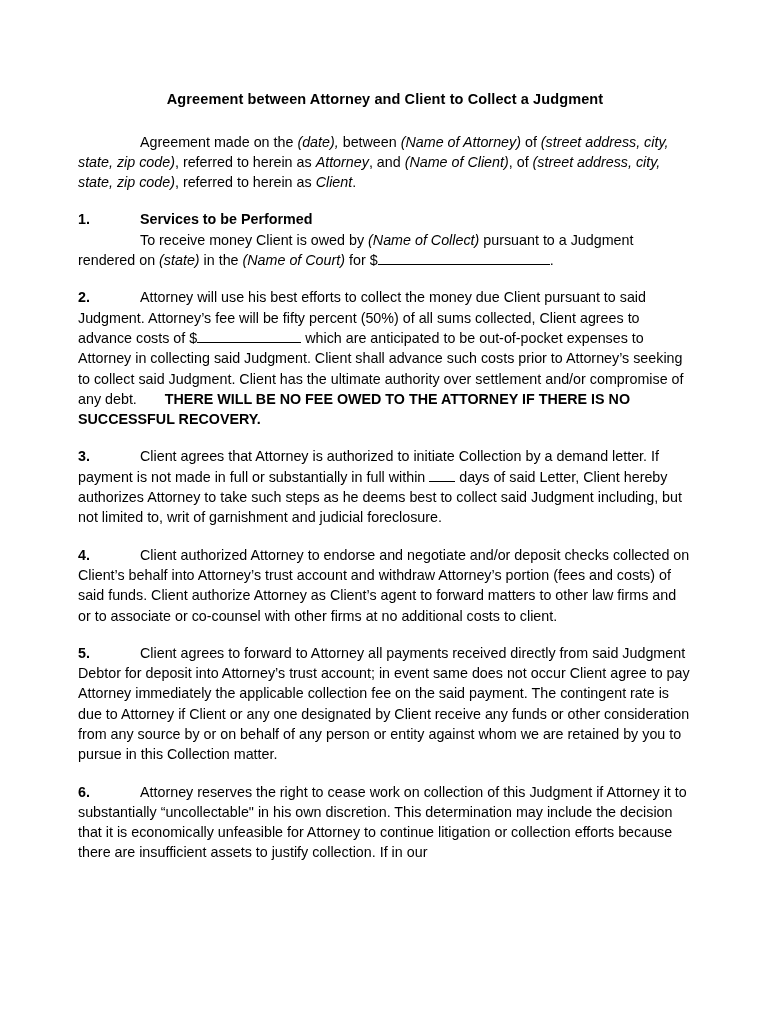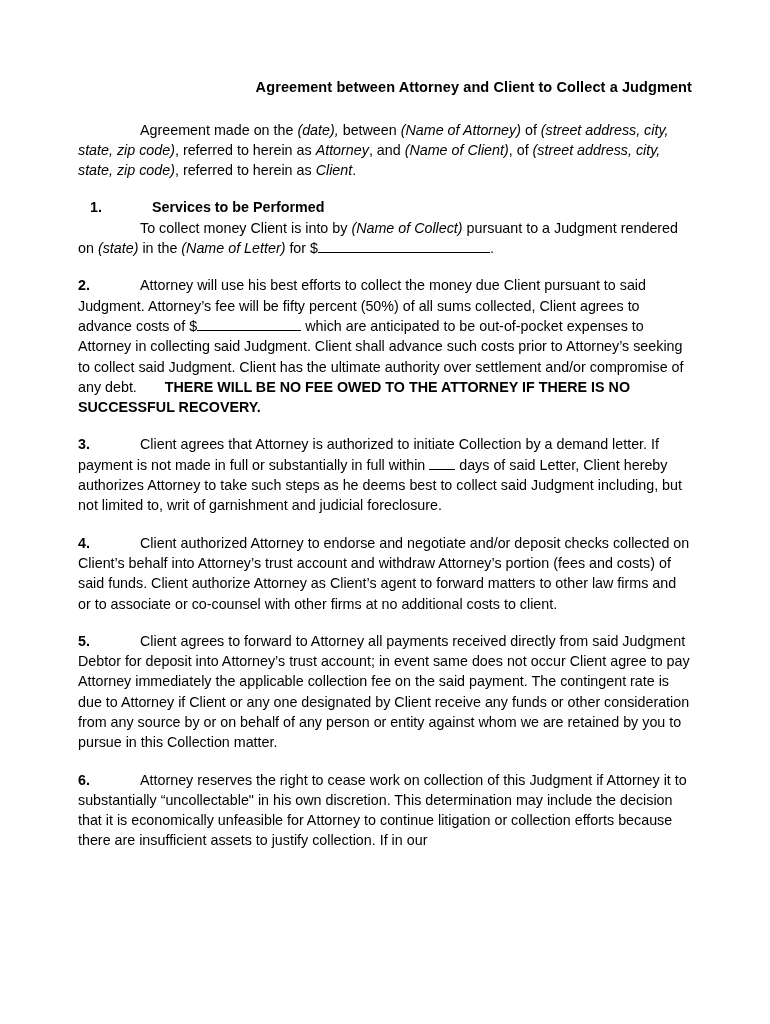--- a/index.html
+++ b/index.html
@@ -16,42 +16,42 @@
   }
   .page {
     position: relative;
     width: 770px;
     height: 1024px;
     box-sizing: border-box;
     padding: 78px 78px 0 78px;
     background: #ffffff;
   }
   .doc-title {
-    text-align: right;
+    text-align: center;
     font-weight: bold;
     font-size: 14.5px;
     line-height: 1.35;
-    margin: 0 0 22px 0;
+    margin: 12px 0 22px 0;
     letter-spacing: 0.1px;
   }
   p.para {
     margin: 0 0 17px 0;
     font-size: 14.3px;
     line-height: 1.42;
     text-align: left;
   }
   p.para.tight {
     margin-bottom: 9px;
   }
   .indent {
     display: inline-block;
     width: 62px;
   }
   .sec-head {
-    margin: 0 0 0 12px;
+    margin: 0 0 0 0;
     font-size: 14.3px;
     line-height: 1.42;
     font-weight: bold;
   }
   .sec-head .num {
     display: inline-block;
     width: 62px;
     font-weight: bold;
   }
   .numbered .num {
@@ -92,21 +92,21 @@
 
 <div class="page">
 
   <div class="doc-title">Agreement between Attorney and Client to Collect a Judgment</div>
 
   <p class="para"><span class="indent"></span><span>Agreement made on the </span><i>(date),</i><span> between </span><i>(Name of Attorney)</i><span> of </span><i>(street address, city, state, zip code)</i><span>, referred to herein as </span><i>Attorney</i><span>, and </span><i>(Name of Client)</i><span>, of </span><i>(street address, city, state, zip code)</i><span>, referred to herein as </span><i>Client</i><span>.</span></p>
 
 
   <p class="sec-head"><span class="num">1.</span><span>Services to be Performed</span></p>
 
-  <p class="para"><span class="indent"></span><span>To collect money Client is into by </span><i>(Name of Collect)</i><span> pursuant to a Judgment rendered on </span><i>(state)</i><span> in the </span><i>(Name of Letter)</i><span> for $</span><span class="blank-long"></span><span>.</span></p>
+  <p class="para"><span class="indent"></span><span>To receive money Client is owed by </span><i>(Name of Collect)</i><span> pursuant to a Judgment rendered on </span><i>(state)</i><span> in the </span><i>(Name of Court)</i><span> for $</span><span class="blank-long"></span><span>.</span></p>
 
   <p class="para numbered"><span class="num">2.</span><span>Attorney will use his best efforts to collect the money due Client pursuant to said Judgment. Attorney’s fee will be fifty percent (50%) of all sums collected, Client agrees to advance costs of $</span><span class="blank-mid"></span><span> which are anticipated to be out-of-pocket expenses to Attorney in collecting said Judgment. Client shall advance such costs prior to Attorney’s seeking to collect said Judgment. Client has the ultimate authority over settlement and/or compromise of any debt. </span><span class="b">THERE WILL BE NO FEE OWED TO THE ATTORNEY IF THERE IS NO SUCCESSFUL RECOVERY.</span></p>
 
   <p class="para numbered"><span class="num">3.</span><span>Client agrees that Attorney is authorized to initiate Collection by a demand letter. If payment is not made in full or substantially in full within </span><span class="blank-short"></span><span> days of said Letter, Client hereby authorizes Attorney to take such steps as he deems best to collect said Judgment including, but not limited to, writ of garnishment and judicial foreclosure.</span></p>
 
   <p class="para numbered"><span class="num">4.</span><span>Client authorized Attorney to endorse and negotiate and/or deposit checks collected on Client’s behalf into Attorney’s trust account and withdraw Attorney’s portion (fees and costs) of said funds. Client authorize Attorney as Client’s agent to forward matters to other law firms and or to associate or co-counsel with other firms at no additional costs to client.</span></p>
 
   <p class="para numbered"><span class="num">5.</span><span>Client agrees to forward to Attorney all payments received directly from said Judgment Debtor for deposit into Attorney’s trust account; in event same does not occur Client agree to pay Attorney immediately the applicable collection fee on the said payment. The contingent rate is due to Attorney if Client or any one designated by Client receive any funds or other consideration from any source by or on behalf of any person or entity against whom we are retained by you to pursue in this Collection matter.</span></p>
 
   <p class="para numbered tight"><span class="num">6.</span><span>Attorney reserves the right to cease work on collection of this Judgment if Attorney it to substantially “uncollectable" in his own discretion. This determination may include the decision that it is economically unfeasible for Attorney to continue litigation or collection efforts because there are insufficient assets to justify collection. If in our</span></p>

